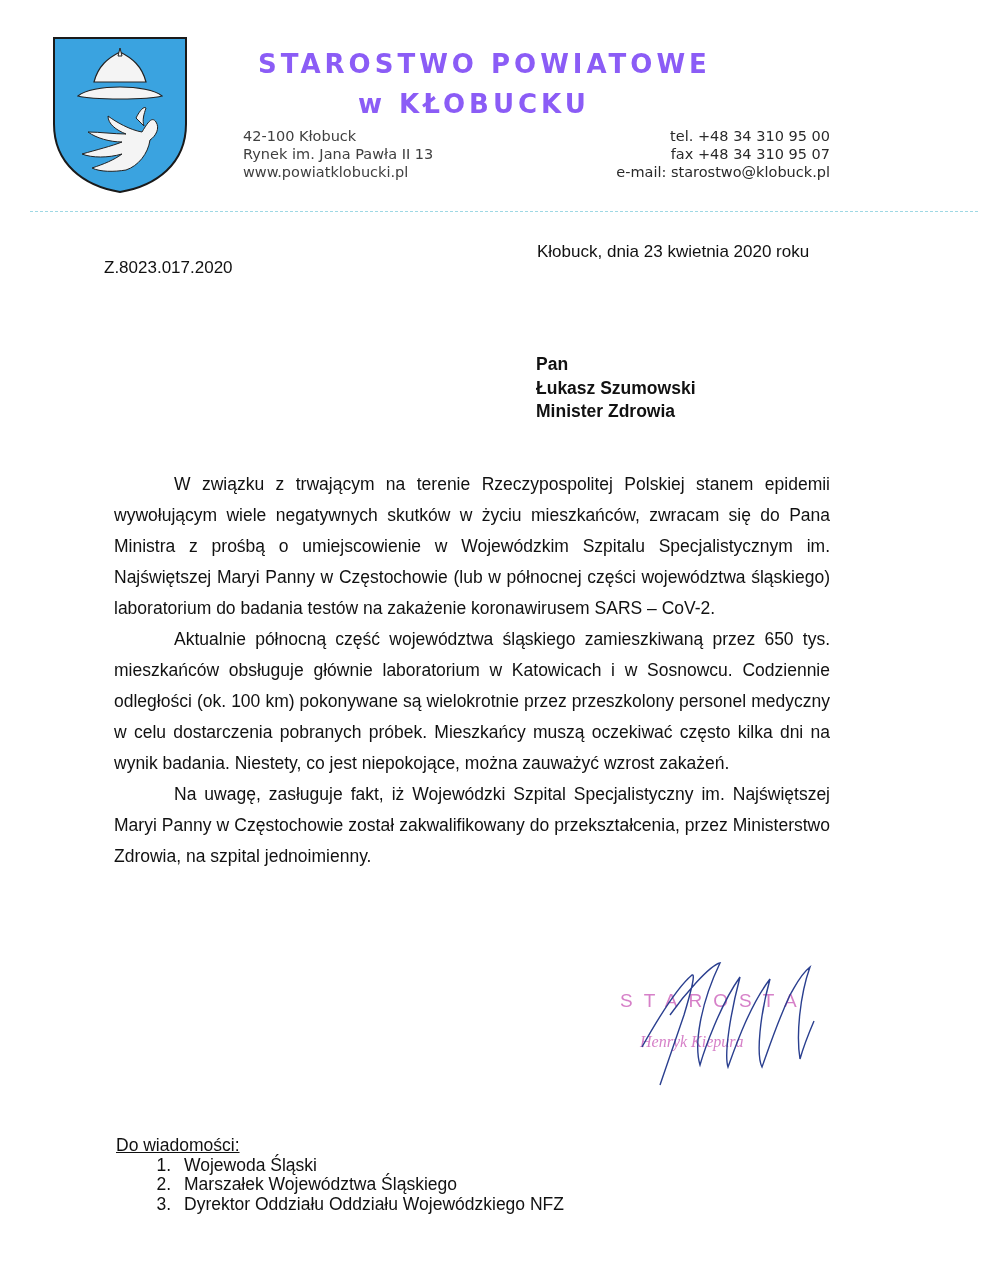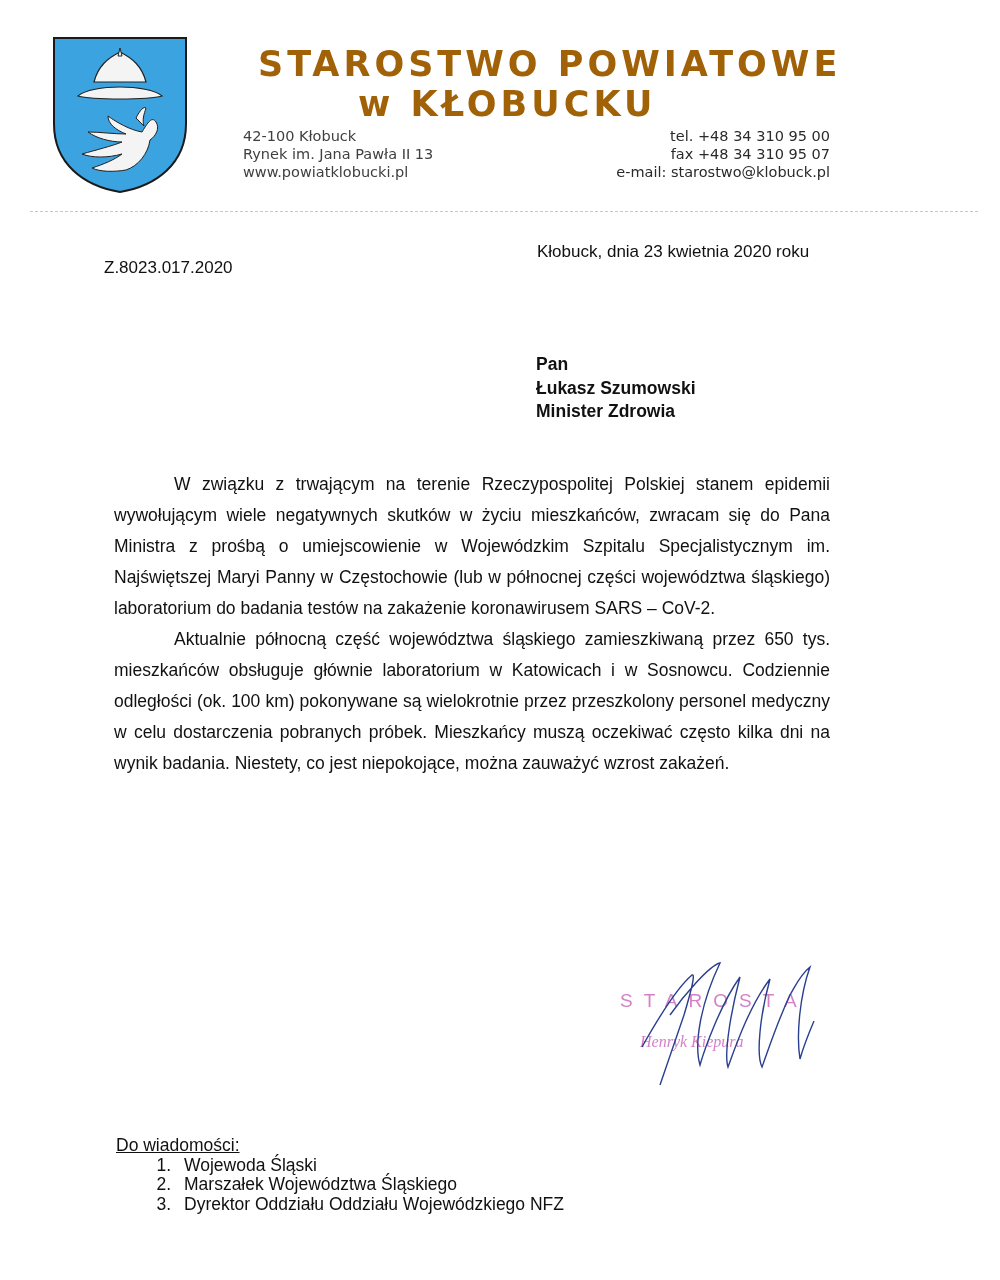--- a/index.html
+++ b/index.html
@@ -1,18 +1,18 @@
 <!DOCTYPE html>
 <html><head>
 <meta charset="utf-8">
 <style>
   html, body { margin: 0; padding: 0; background: #ffffff; }
   body { width: 1000px; height: 1280px; position: relative; overflow: hidden; font-family: "Liberation Sans", sans-serif; color: #111; }
   .crest { position: absolute; left: 52px; top: 36px; width: 136px; height: 158px; }
-  .org-title { position: absolute; left: 258px; top: 44px; font-family: "DejaVu Sans", sans-serif; font-weight: bold; color: #a16207; font-size: 35px; letter-spacing: 4px; line-height: 40px; white-space: nowrap; }
+  .org-title { position: absolute; left: 258px; top: 44px; font-family: "DejaVu Sans", sans-serif; font-weight: bold; color: #8b5cf6; font-size: 26px; letter-spacing: 4px; line-height: 40px; white-space: nowrap; }
   .org-title .l2 { display: block; margin-left: 100px; }
   .addr { position: absolute; left: 243px; top: 127px; font-family: "DejaVu Sans", sans-serif; font-size: 14.5px; line-height: 18px; color: #404040; }
   .contact { position: absolute; right: 170px; top: 127px; font-family: "DejaVu Sans", sans-serif; font-size: 14.5px; line-height: 18px; color: #2a2a2a; text-align: right; }
   .divider { position: absolute; left: 30px; right: 22px; top: 211px; height: 0; border-top: 1.5px dashed #9fd8e4; }
   .date { position: absolute; left: 537px; top: 242px; font-size: 17px; }
   .ref { position: absolute; left: 104px; top: 258px; font-size: 17px; }
   .recipient { position: absolute; left: 536px; top: 353px; font-size: 17.5px; font-weight: bold; line-height: 23.5px; }
   .body-text { position: absolute; left: 114px; width: 716px; top: 469px; font-size: 17.5px; line-height: 31px; text-align: justify; }
   .body-text p { margin: 0; text-indent: 60px; }
   .sign { position: absolute; left: 600px; top: 955px; width: 260px; height: 150px; }
@@ -61,20 +61,21 @@
 
 <div class="recipient">
   <div>Pan</div>
   <div>Łukasz Szumowski</div>
   <div>Minister Zdrowia</div>
 </div>
 
 <div class="body-text">
   <p>W związku z trwającym na terenie Rzeczypospolitej Polskiej stanem epidemii wywołującym wiele negatywnych skutków w życiu mieszkańców, zwracam się do Pana Ministra z prośbą o umiejscowienie w Wojewódzkim Szpitalu Specjalistycznym im. Najświętszej Maryi Panny w Częstochowie (lub w północnej części województwa śląskiego) laboratorium do badania testów na zakażenie koronawirusem SARS – CoV-2.</p>
   <p>Aktualnie północną część województwa śląskiego zamieszkiwaną przez 650 tys. mieszkańców obsługuje głównie laboratorium w Katowicach i w Sosnowcu. Codziennie odległości (ok. 100 km) pokonywane są wielokrotnie przez przeszkolony personel medyczny w celu dostarczenia pobranych próbek. Mieszkańcy muszą oczekiwać często kilka dni na wynik badania. Niestety, co jest niepokojące, można zauważyć wzrost zakażeń.</p>
+  <p>Na uwagę,  zasługuje fakt, iż Wojewódzki Szpital Specjalistyczny im. Najświętszej Maryi Panny w Częstochowie został zakwalifikowany do przekształcenia, przez Ministerstwo Zdrowia, na szpital jednoimienny.</p>
 </div>
 
 <div class="sign">
   <svg width="260" height="150" viewBox="0 0 260 150">
     <text x="20" y="52" font-family="Liberation Sans, sans-serif" font-size="19" letter-spacing="11" fill="#d680c8">STAROSTA</text>
     <text x="40" y="92" font-family="Liberation Serif, serif" font-style="italic" font-size="16" fill="#d680c8">Henryk Kiepura</text>
     <path d="M42 92 C60 60 80 30 92 20 C96 18 90 40 84 60 L60 130 M70 60 C84 40 110 10 120 8 C100 50 94 90 100 110 C104 96 120 50 140 22 C130 60 124 100 128 112 C136 90 150 50 170 24 C160 60 156 100 162 112 C168 96 176 70 190 40 C196 30 200 20 210 12 C200 40 196 80 200 104 C204 90 208 80 214 66" fill="none" stroke="#2a3f8f" stroke-width="1.4"></path>
   </svg>
 </div>
 

